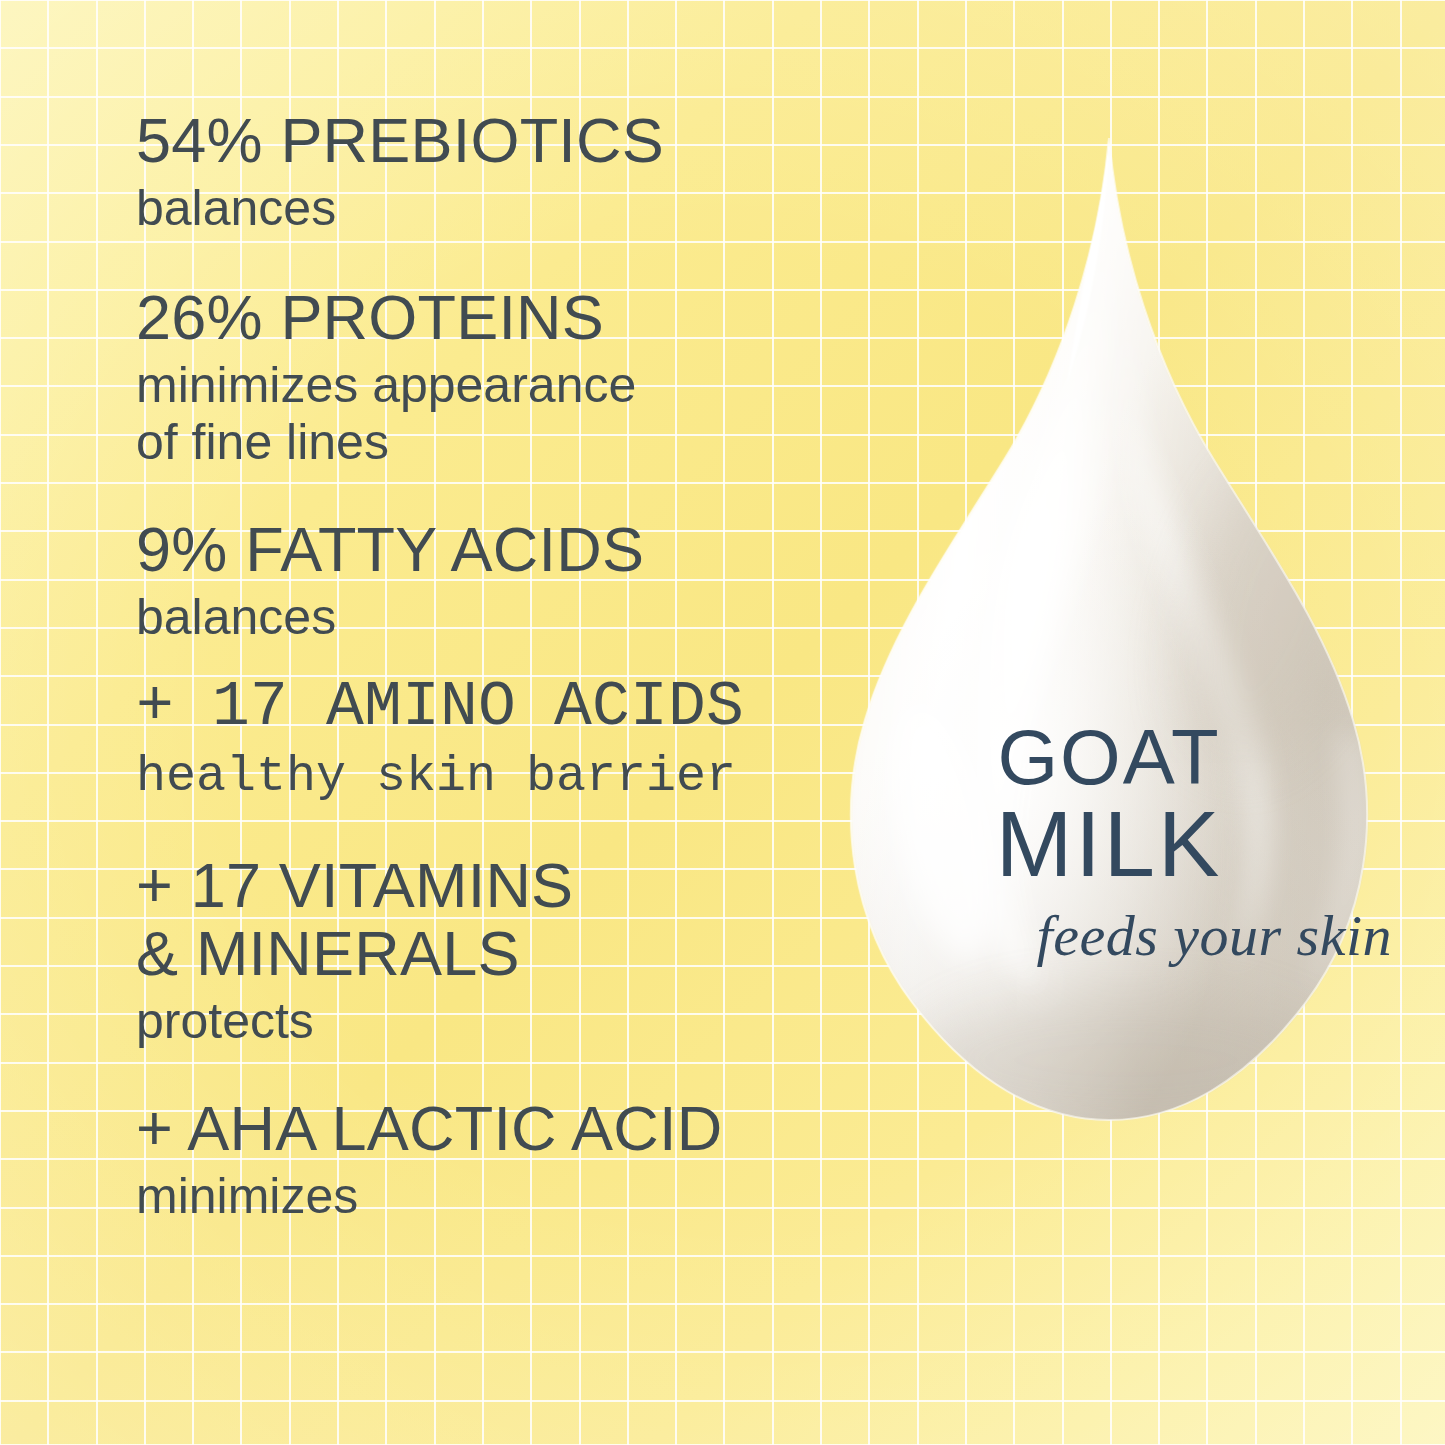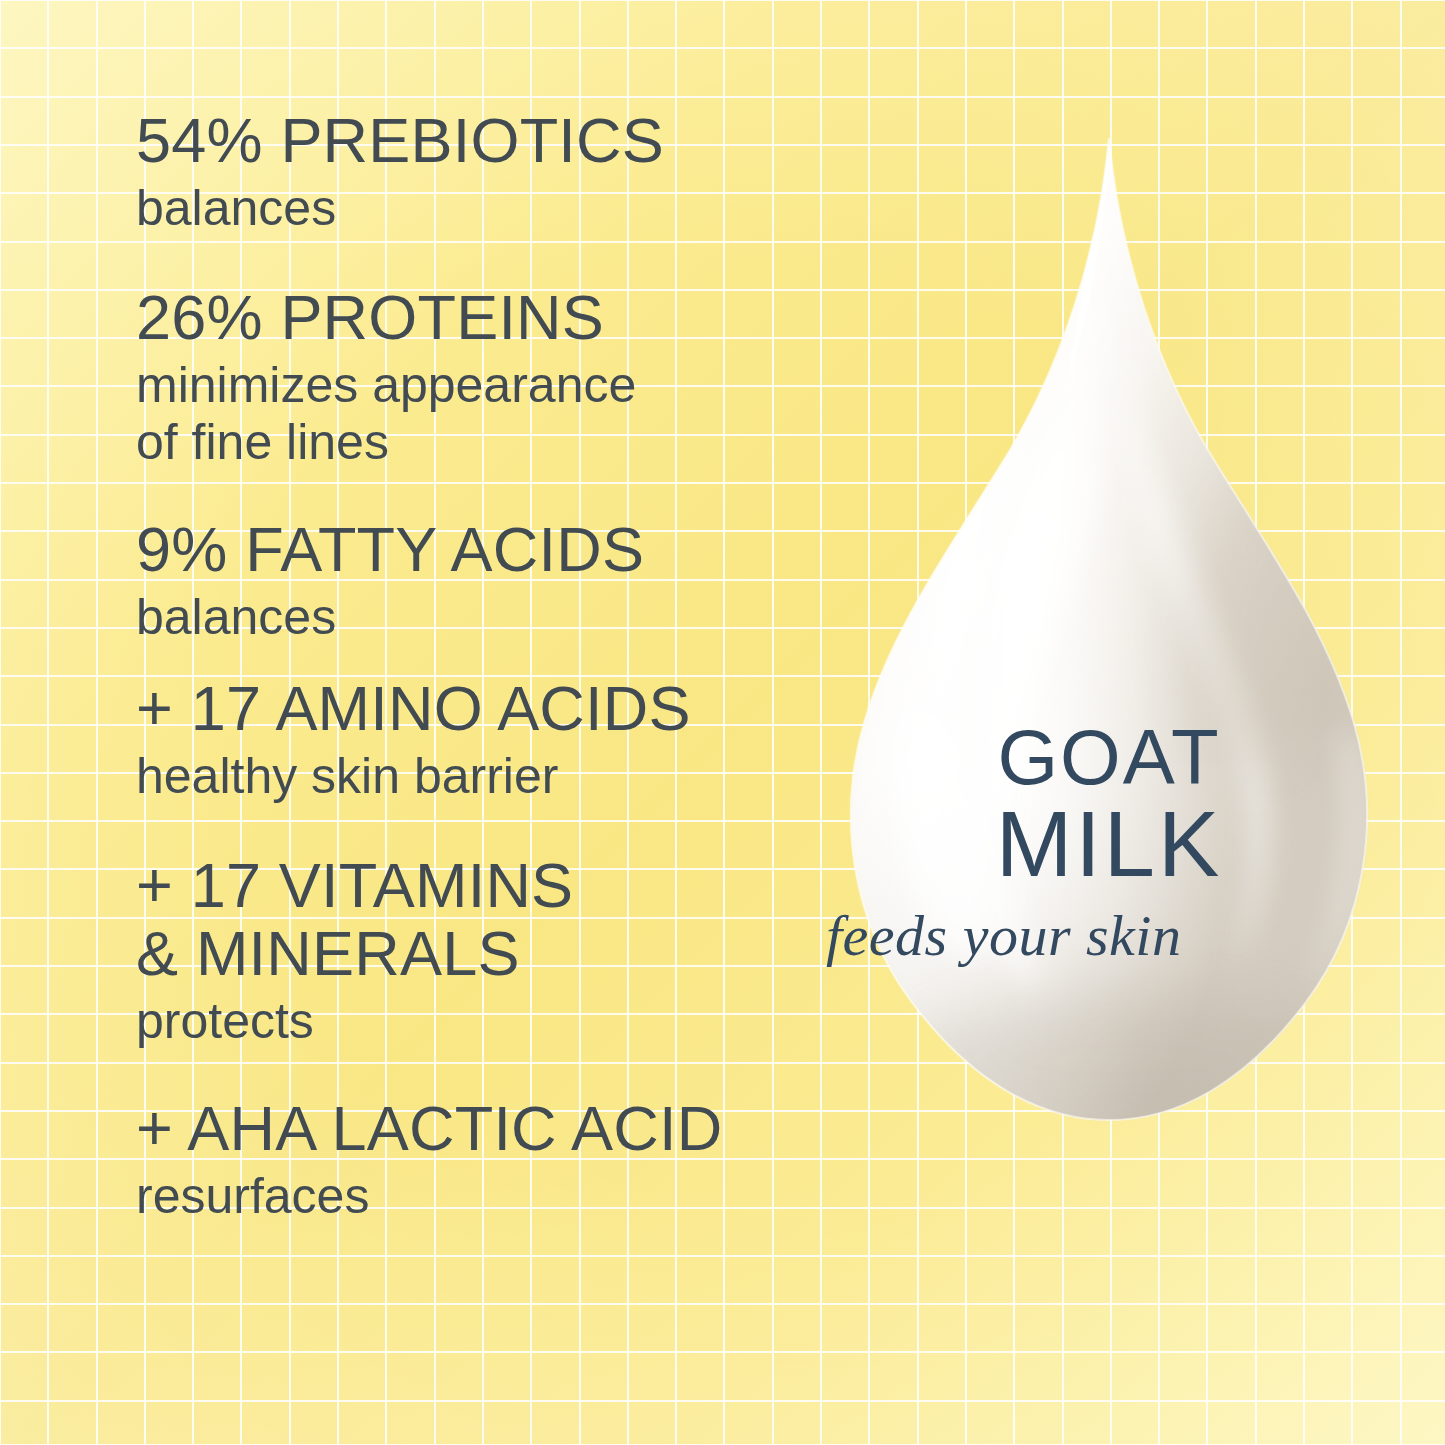--- a/index.html
+++ b/index.html
@@ -67,21 +67,21 @@
     line-height: 1.14;
     font-weight: 400;
     margin-top: 6px;
     white-space: pre-line;
   }
 
   
   #fact-0 { margin-bottom: 46px; }
   #fact-1 { margin-bottom: 44px; }
   #fact-2 { }
-  #fact-3 { margin-bottom: 46px; }
+  #fact-3 { margin-bottom: 46px; font-family: Liberation Mono, monospace; }
   #fact-4 { margin-bottom: 44px; }
 
   
   #droplet-wrap {
     position: absolute;
     left: 826px;
     top: 130px;
     width: 566px;
     height: 1020px;
   }
@@ -103,21 +103,21 @@
     font-family: "Liberation Sans", sans-serif;
     font-weight: 400;
     letter-spacing: 2px;
   }
   #brand-goat { top: 588px; font-size: 78px; line-height: 1; }
   #brand-milk { top: 668px; font-size: 92px; line-height: 1; letter-spacing: 3px; }
   #brand-tag {
     position: absolute;
     top: 777px;
     width: 100%;
-    text-align: left;
+    text-align: right;
     color: #33495f;
     font-family: "Liberation Serif", serif;
     font-style: italic;
     font-size: 58px;
     line-height: 1;
     letter-spacing: 0.5px;
   }
 </style>
 </head>
 <body>
@@ -151,21 +151,21 @@
     </div>
 
     <div class="fact" id="fact-4">
       <div class="fact-title">+ 17 VITAMINS
 &amp; MINERALS</div>
       <div class="fact-sub">protects</div>
     </div>
 
     <div class="fact" id="fact-5">
       <div class="fact-title">+ AHA LACTIC ACID</div>
-      <div class="fact-sub">resurfaces</div>
+      <div class="fact-sub">minimizes</div>
     </div>
 
   </div>
 
   <div id="droplet-wrap">
 
     <svg id="droplet-svg" viewBox="0 0 566 1020" xmlns="http://www.w3.org/2000/svg">
       <defs>
 
         <linearGradient id="bodyGrad" x1="0" y1="0" x2="1" y2="0.25">

